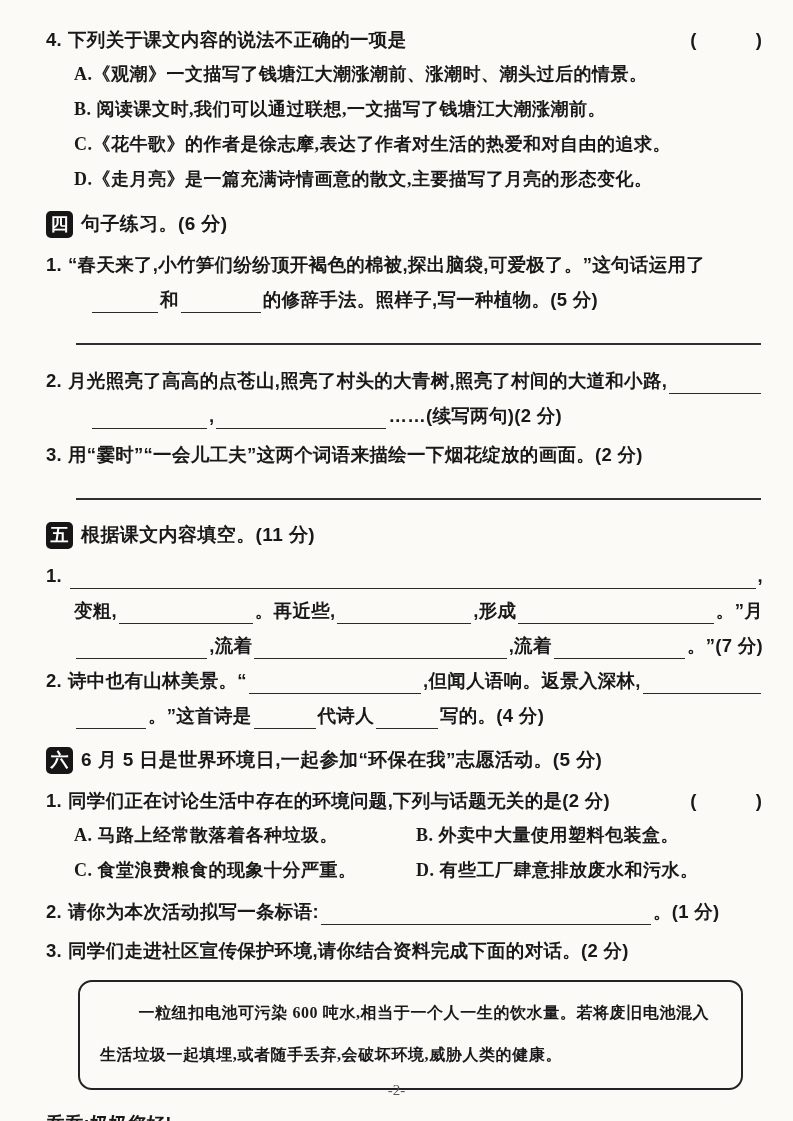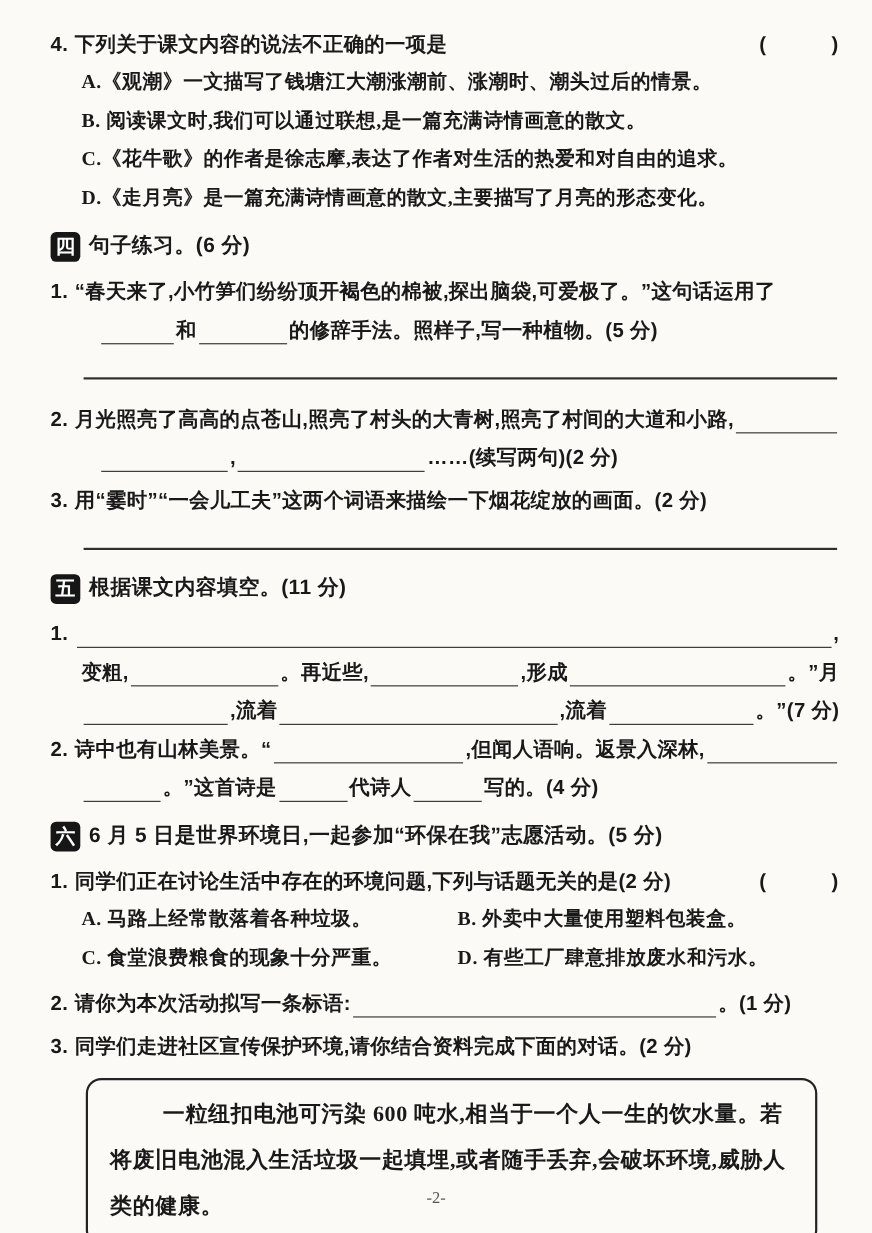--- a/index.html
+++ b/index.html
@@ -97,21 +97,21 @@
   .two-col .col-left{width:342px;flex:0 0 342px;}
   .info-box{
     border:2.2px solid #232323;
     border-radius:14px;
     margin:12px 20px 16px 32px;
     padding:10px 20px 12px 20px;
   }
   .info-box .box-text{
     font-family:"Liberation Serif",serif;
     font-weight:600;
-    font-size:20px;
+    font-size:16px;
     line-height:42px;
     letter-spacing:.6px;
     text-indent:2.4em;
     white-space:normal;
   }
   .dialog-row{margin-top:10px;}
   .footer{
     position:absolute;
     bottom:22px;left:0;right:0;
     text-align:center;
@@ -128,21 +128,21 @@
 <div class="page">
 
   <div class="row spread">
     <span class="txt"><span class="qnum">4.</span><span>下列关于课文内容的说法不正确的一项是</span></span>
     <span class="bracket">(　　　)</span>
   </div>
   <div class="row opt-row kai indent1">
       <span>A.《观潮》一文描写了钱塘江大潮涨潮前、涨潮时、潮头过后的情景。</span>
     </div>
   <div class="row opt-row kai indent1">
-      <span>B. 阅读课文时,我们可以通过联想,是一篇充满诗情画意的散文。</span>
+      <span>B. 阅读课文时,我们可以通过联想,一文描写了钱塘江大潮涨潮前。</span>
     </div>
   <div class="row opt-row kai indent1">
       <span>C.《花牛歌》的作者是徐志摩,表达了作者对生活的热爱和对自由的追求。</span>
     </div>
   <div class="row opt-row kai indent1">
       <span>D.《走月亮》是一篇充满诗情画意的散文,主要描写了月亮的形态变化。</span>
     </div>
 
   <div class="sec-header">
     <span class="sec-badge">四</span>

